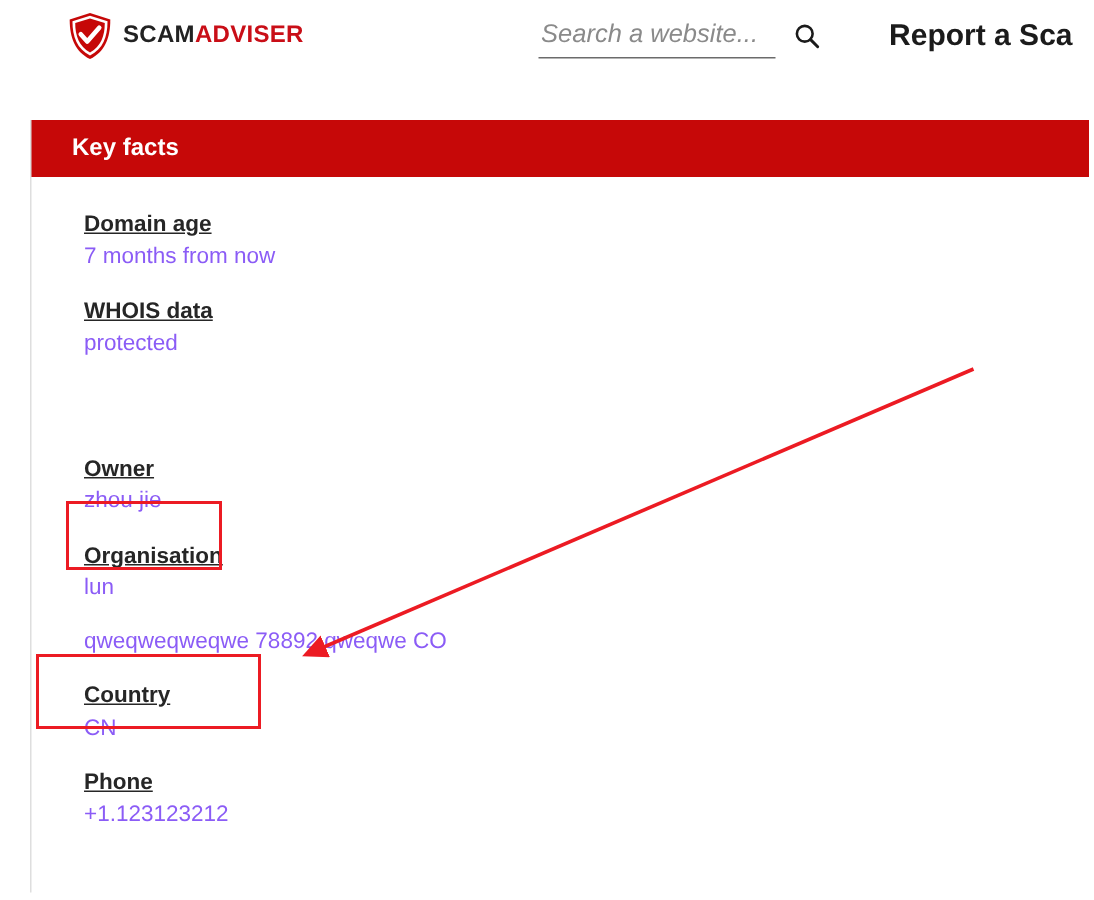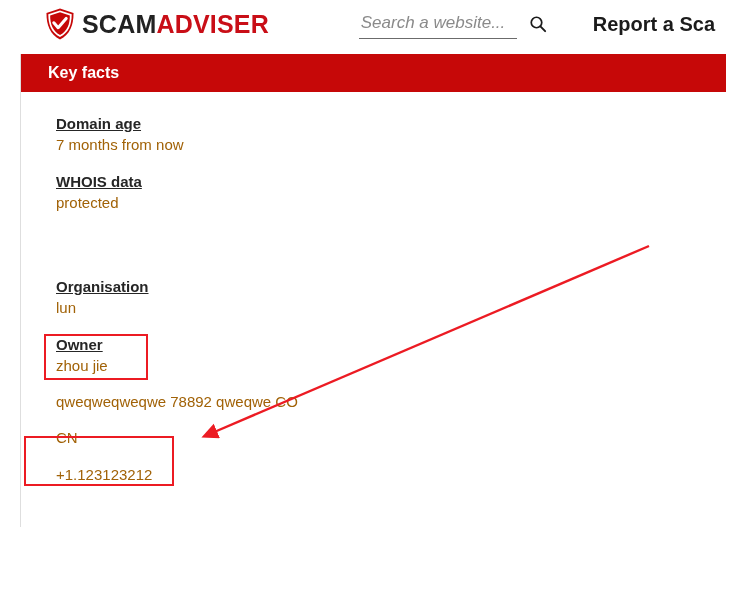--- a/index.html
+++ b/index.html
@@ -17,21 +17,21 @@
       padding: 8px 14px 14px 44px;
       gap: 20px;
     }
     .logo-block {
       display: flex;
       align-items: center;
       gap: 6px;
     }
     .logo-svg { width: 32px; height: 32px; }
     .brand {
-      font-size: 25px;
+      font-size: 16px;
       font-weight: 800;
       letter-spacing: 0.2px;
       line-height: 1;
     }
     .brand .b1 { color: #222222; }
     .brand .b2 { color: #c90e17; }
     .search-wrap {
       display: flex;
       align-items: center;
       gap: 12px;
@@ -70,35 +70,36 @@
       background: #dedede;
     }
     .section-bar {
       background: #c60808;
       color: #ffffff;
       font-weight: 700;
       font-size: 16px;
       padding: 10px 16px 10px 28px;
       margin-left: 0;
       width: 706px;
+      margin-top: 26px;
     }
     .section-body {
       padding: 22px 20px 26px 36px;
     }
     .field { margin-bottom: 16px; }
     .field-label {
       font-size: 15px;
       font-weight: 700;
       color: #262626;
       line-height: 1.35;
       text-decoration: underline;
     }
     .field-value {
       font-size: 15px;
-      color: #a16207;
+      color: #8b5cf6;
       line-height: 1.35;
       margin-top: 1px;
     }
     
     .anno-box {
       position: absolute;
       border: 2px solid #ec1b23;
       background: transparent;
       pointer-events: none;
     }
@@ -140,34 +141,36 @@
       <div class="field-value">7 months from now</div>
     </div>
     <div class="field">
       <div class="field-label">WHOIS data</div>
       <div class="field-value">protected</div>
     </div>
   </div>
 
   <div class="section-body">
     <div class="field">
+      <div class="field-label">Owner</div>
+      <div class="field-value">zhou jie</div>
+    </div>
+    <div class="field">
       <div class="field-label">Organisation</div>
       <div class="field-value">lun</div>
-    </div>
-    <div class="field">
-      <div class="field-label">Owner</div>
-      <div class="field-value">zhou jie</div>
     </div>
     <div class="field">
       <div class="field-value">qweqweqweqwe 78892 qweqwe CO</div>
     </div>
     <div class="field">
+      <div class="field-label">Country</div>
       <div class="field-value">CN</div>
     </div>
     <div class="field">
+      <div class="field-label">Phone</div>
       <div class="field-value">+1.123123212</div>
     </div>
 
   </div>
 </div>
 
 <div class="anno-box" style="left:44px; top:334px; width:104px; height:46px;"></div>
 <div class="anno-box" style="left:24px; top:436px; width:150px; height:50px;"></div>
 <svg class="anno-arrow" width="729" height="600" style="left:0;top:0">
   <defs>

